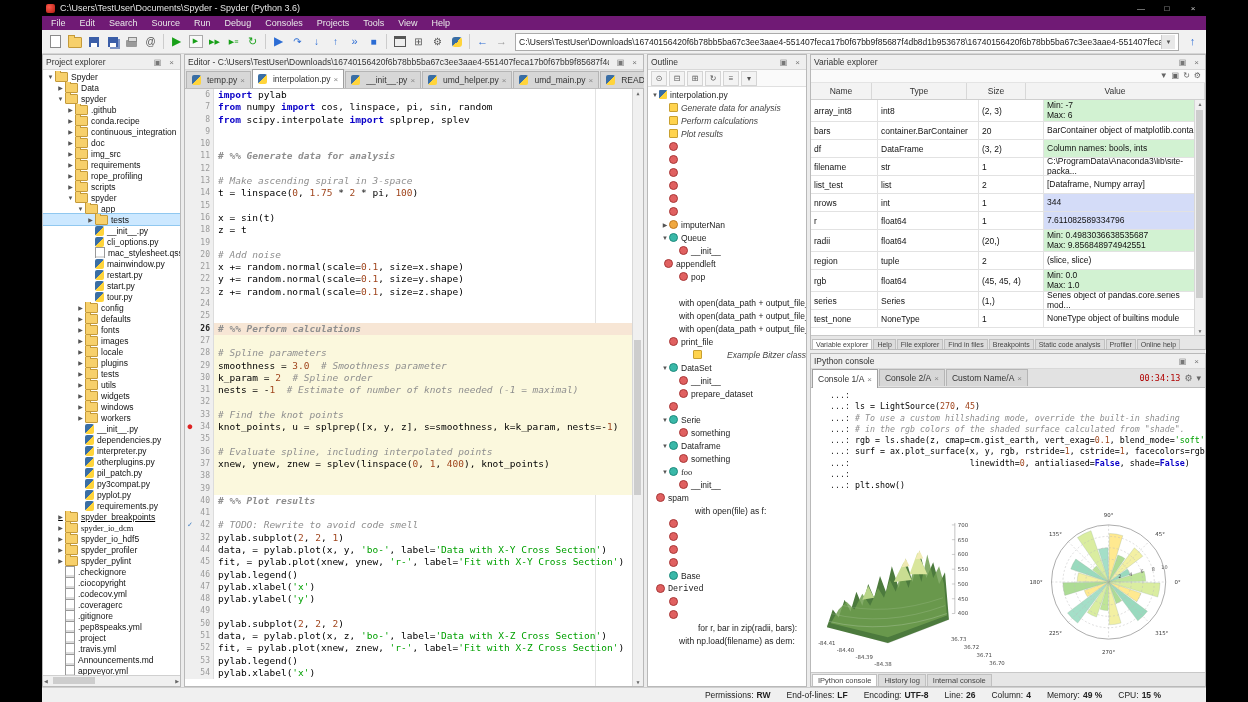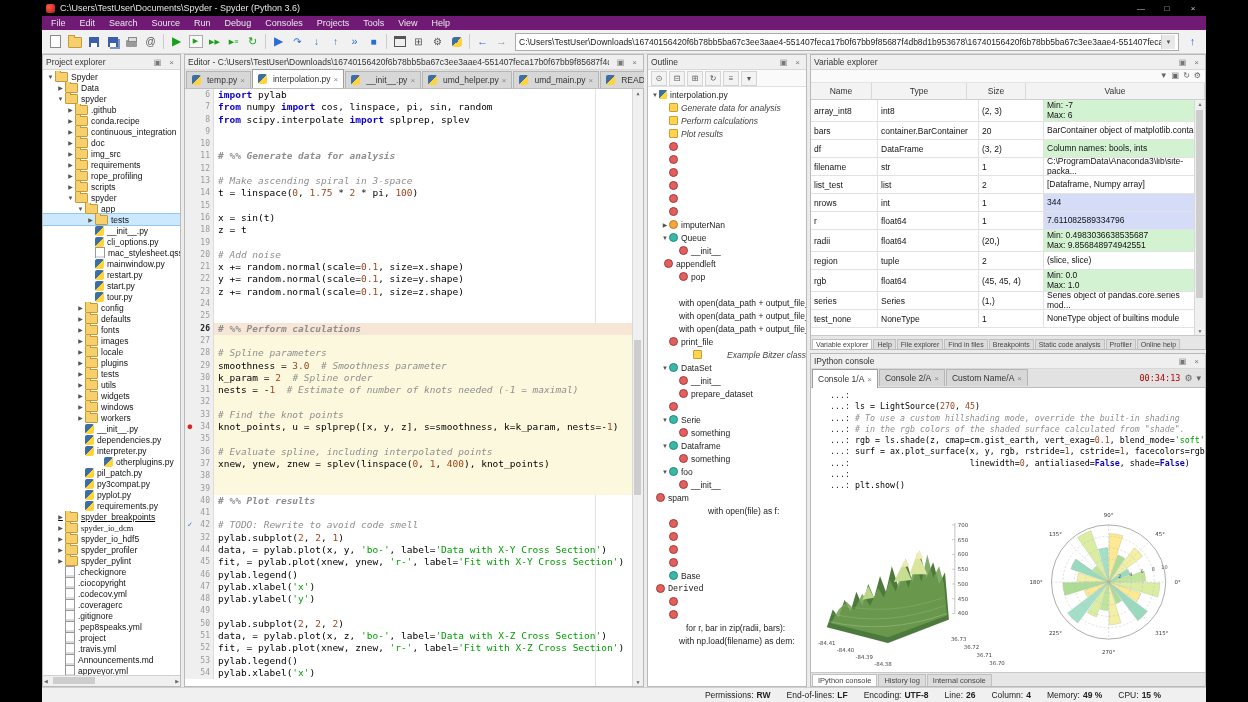--- a/index.html
+++ b/index.html
@@ -429,21 +429,21 @@
           <div class="trow" style="padding-left: 33px;">
             <span class="arrow"></span>
             <span class="fic fic-py"></span>
             <span class="tlabel">dependencies.py</span>
           </div>
           <div class="trow" style="padding-left: 33px;">
             <span class="arrow"></span>
             <span class="fic fic-py"></span>
             <span class="tlabel">interpreter.py</span>
           </div>
-          <div class="trow" style="padding-left: 52px; text-align: center;">
+          <div class="trow" style="padding-left: 33px; text-align: center;">
             <span class="arrow"></span>
             <span class="fic fic-py"></span>
             <span class="tlabel">otherplugins.py</span>
           </div>
           <div class="trow" style="padding-left: 33px;">
             <span class="arrow"></span>
             <span class="fic fic-py"></span>
             <span class="tlabel">pil_patch.py</span>
           </div>
           <div class="trow" style="padding-left: 33px;">
@@ -802,36 +802,36 @@
           <div class="orow" style="padding-left: 13px;">
             <span class="oarrow">▼</span>
             <span class="oic oic-class"></span>
             <span class="olabel">Dataframe</span>
           </div>
           <div class="orow" style="padding-left: 23px;">
             <span class="oarrow"></span>
             <span class="oic oic-red"></span>
             <span class="olabel">something</span>
           </div>
-          <div class="orow" style="padding-left: 13px;">
+          <div class="orow" style="padding-left: 13px; font-family: Liberation Serif, serif;">
             <span class="oarrow">▼</span>
             <span class="oic oic-class"></span>
             <span class="olabel">foo</span>
           </div>
           <div class="orow" style="padding-left: 23px;">
             <span class="oarrow"></span>
             <span class="oic oic-red"></span>
             <span class="olabel">__init__</span>
           </div>
           <div class="orow" style="">
             <span class="oarrow"></span>
             <span class="oic oic-red"></span>
             <span class="olabel">spam</span>
           </div>
-          <div class="orow" style="padding-left: 26px; gap: 8px;">
+          <div class="orow" style="padding-left: 13px; gap: 8px;">
             <span class="oarrow"></span>
             <span class="oic oic-none"></span>
             <span class="olabel">with open(file) as f:</span>
           </div>
           <div class="orow" style="padding-left: 13px;">
             <span class="oarrow"></span>
             <span class="oic oic-red"></span>
             <span class="olabel"></span>
           </div>
           <div class="orow" style="padding-left: 13px;">
@@ -862,21 +862,21 @@
           <div class="orow" style="padding-left: 13px;">
             <span class="oarrow"></span>
             <span class="oic oic-red"></span>
             <span class="olabel"></span>
           </div>
           <div class="orow" style="padding-left: 13px;">
             <span class="oarrow"></span>
             <span class="oic oic-red"></span>
             <span class="olabel"></span>
           </div>
-          <div class="orow" style="padding-left: 20px;">
+          <div class="orow" style="padding-left: 20px; margin-left: 12px;">
             <span class="oarrow"></span>
             <span class="oic oic-none"></span>
             <span class="olabel">for r, bar in zip(radii, bars):</span>
           </div>
           <div class="orow" style="padding-left: 13px;">
             <span class="oarrow"></span>
             <span class="oic oic-none"></span>
             <span class="olabel">with np.load(filename) as dem:</span>
           </div>
         </div>

